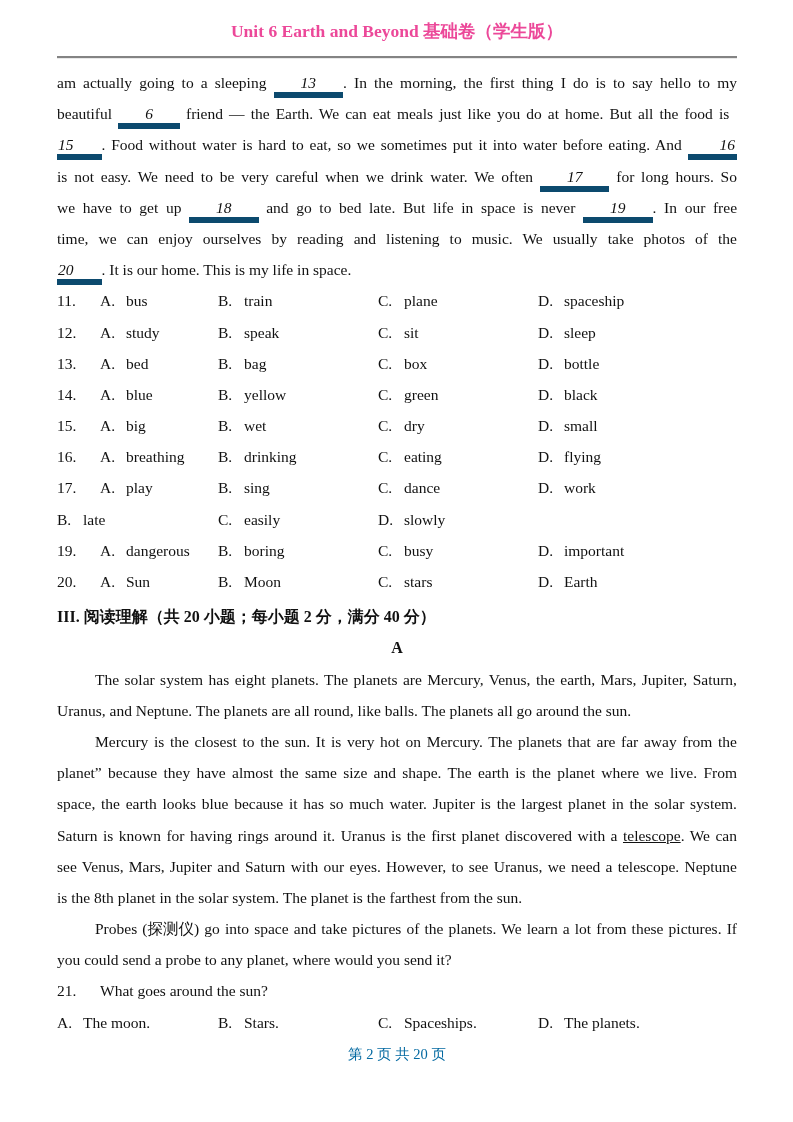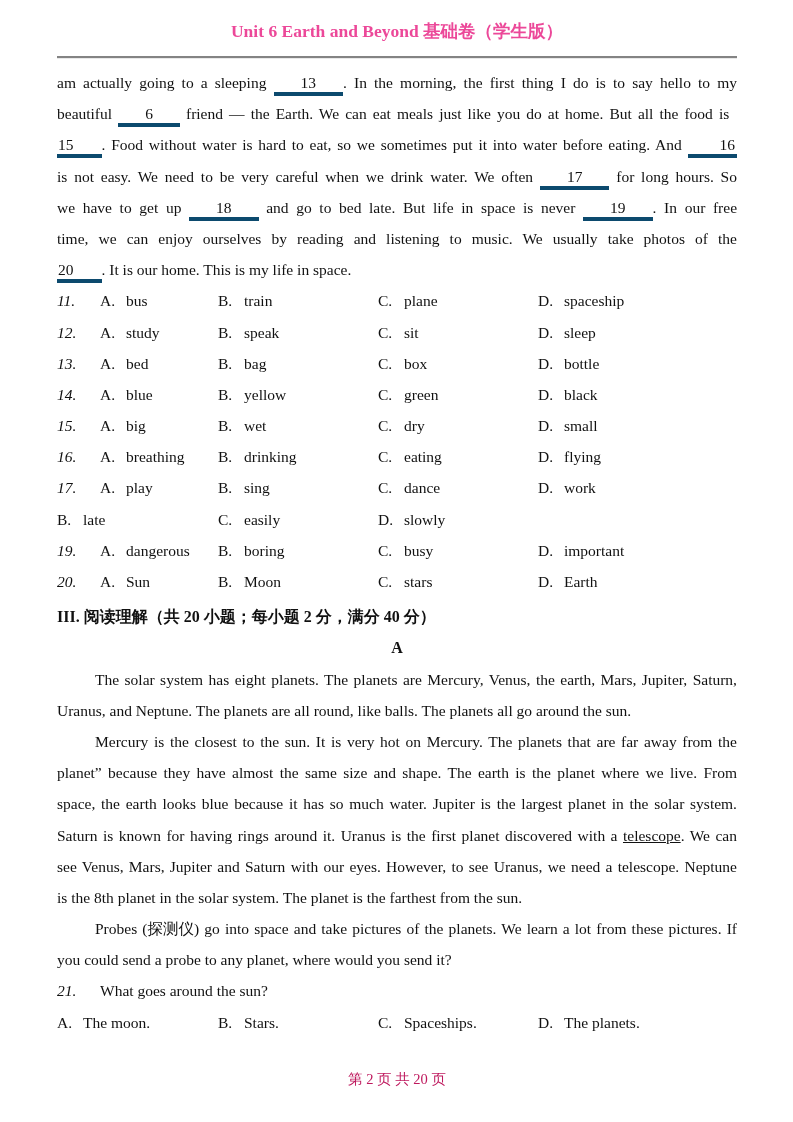--- a/index.html
+++ b/index.html
@@ -12,34 +12,34 @@
   }
   .title{
     text-align:center;font-weight:bold;font-size:17.5px;
     line-height:26px;margin-top:4px;color:#2020b2;
   }
   .rule{height:0;border-top:2px solid #848484;border-bottom:1px solid #e9e9e9;margin:12px 0 8px 0;}
   .line{line-height:31.2px;height:31.2px;overflow:visible;}
   .indent{text-indent:38px;}
   .u{text-decoration:underline;}
   .blank{
-    display:inline-block;border-bottom:4px solid #0c4a6e;
-    line-height:19px;text-align:center;
+    display:inline-block;border-bottom:6px solid #0c4a6e;
+    line-height:19px;text-align:center;font-style:italic;
   }
   .blank.mid{padding:0 27px;}
   .blank.start{padding:0 28px 0 1px;}
   .blank.end{padding:0 2px 0 32px;}
   .optrow{display:grid;grid-template-columns:161px 160px 160px 1fr;line-height:31.2px;height:31.2px;}
   .cell{white-space:nowrap;}
-  .qnum{display:inline-block;width:43px;font-style:italic;}
+  .qnum{display:inline-block;width:43px;}
   .letter{display:inline-block;min-width:26px;}
   .sec-heading{font-weight:bold;font-size:16px;line-height:31.2px;height:31.2px;margin-top:4px;}
   .passage-label{text-align:center;font-weight:bold;font-size:16px;line-height:31.2px;height:31.2px;}
   .qline{line-height:31.2px;height:31.2px;white-space:nowrap;}
-  .footer{text-align:center;font-size:14.5px;line-height:24px;margin-top:29px;color:#be185d;}
+  .footer{text-align:center;font-size:14.5px;line-height:24px;margin-top:4px;color:#0369a1;}
 </style>
 </head>
 <body>
 
 <div class="page">
   <div class="title" style="color: #ec4899;">Unit 6 Earth and Beyond 基础卷（学生版）</div>
   <div class="rule"></div>
 
   <div id="cloze">
       <div class="line" style="white-space: nowrap; word-spacing: 3.23203px;">am actually going to a sleeping <span class="blank mid">13</span>. In the morning, the first thing I do is to say hello to my</div>

